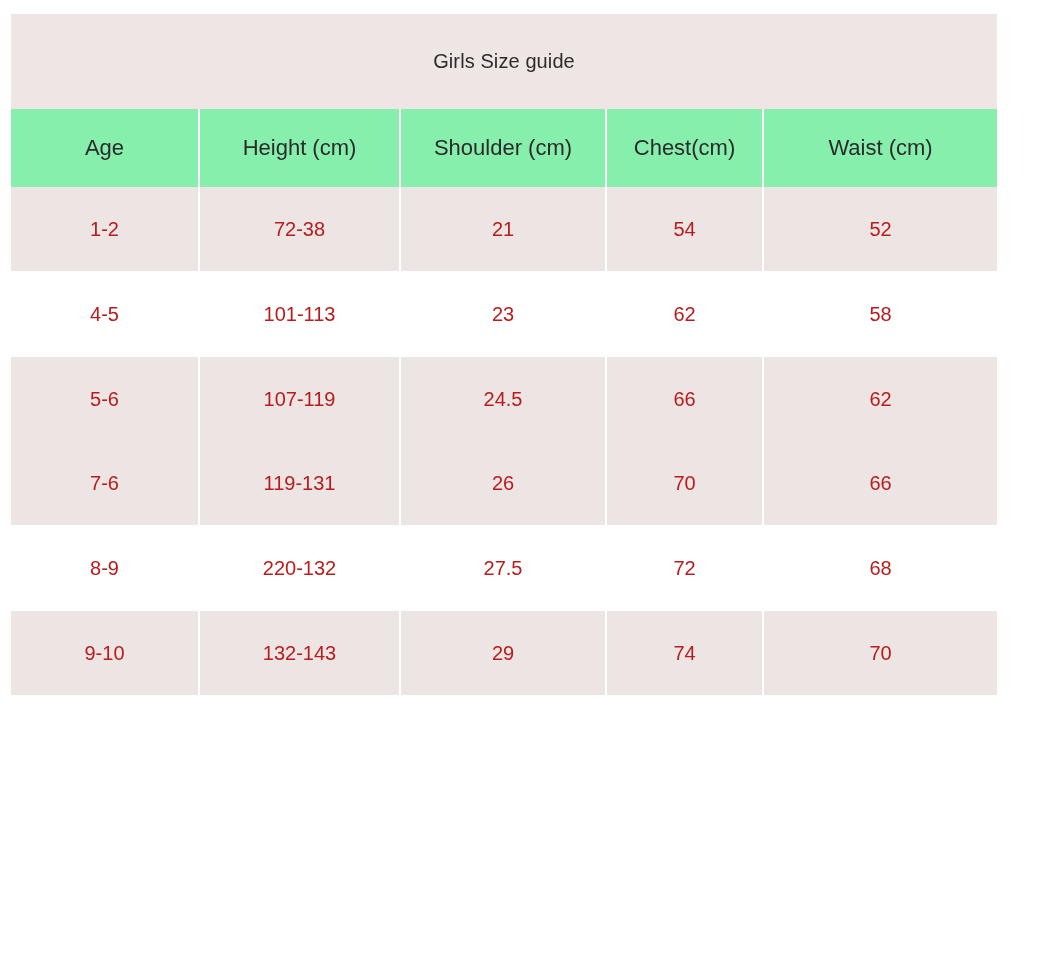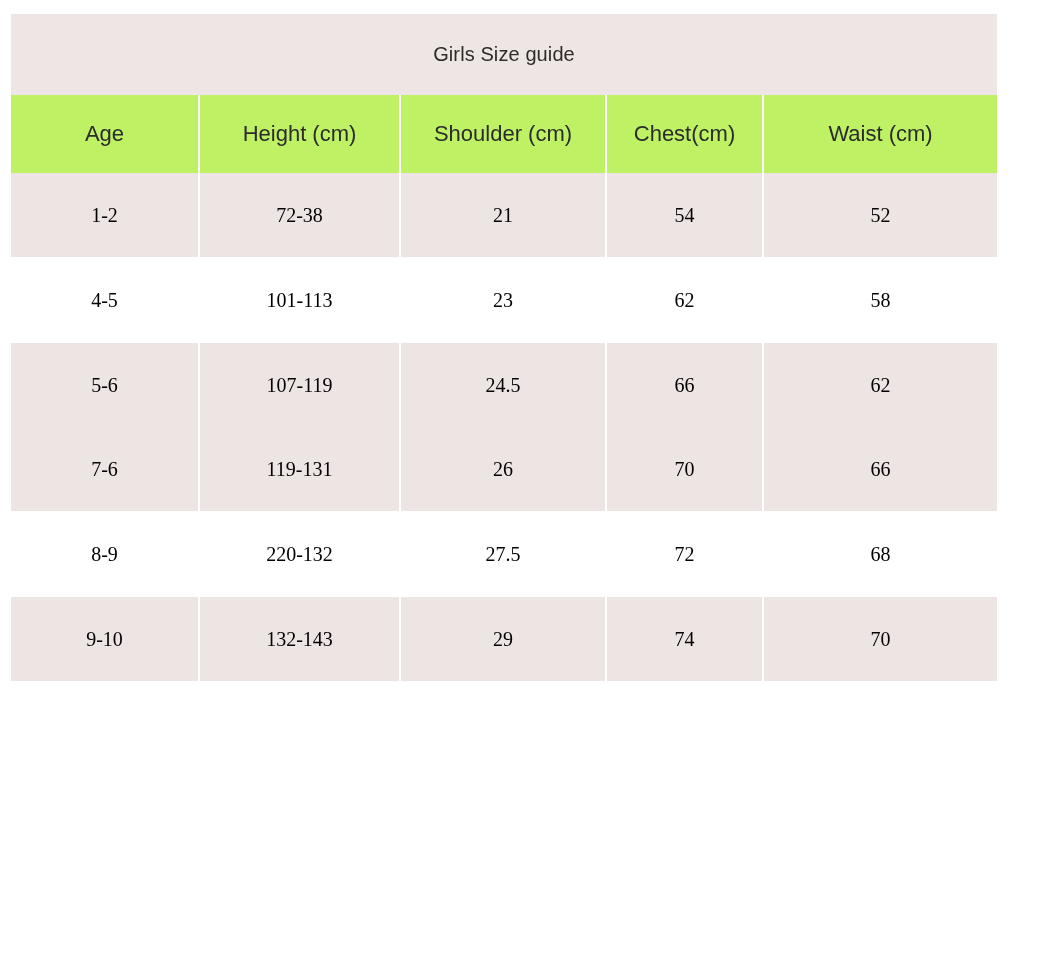--- a/index.html
+++ b/index.html
@@ -30,59 +30,58 @@
 
   table.size-guide col.c-age     { width: 188px; }
   table.size-guide col.c-height  { width: 201px; }
   table.size-guide col.c-shoulder{ width: 206px; }
   table.size-guide col.c-chest   { width: 157px; }
   table.size-guide col.c-waist   { width: 234px; }
 
   
   tr.title-row td {
     background: #eee6e5;
-    height: 81px;
+    height: 95px;
     text-align: center;
     vertical-align: middle;
     font-size: 20px;
     color: #2f2b2a;
     font-weight: 400;
     letter-spacing: 0.1px;
     border: none;
     padding: 0;
   }
 
   
   tr.header-row th {
-    background: #bef264;
+    background: #86efac;
     height: 78px;
     text-align: center;
     vertical-align: middle;
     font-size: 22px;
     font-weight: 400;
     color: #2b2b2b;
     border-left: 2px solid #ffffff;
     border-right: 2px solid #ffffff;
     padding: 0;
   }
   tr.header-row th:first-child { border-left: none; }
   tr.header-row th:last-child  { border-right: none; }
 
   
   tbody.data-body td {
     height: 84px;
     text-align: center;
     vertical-align: middle;
     font-size: 20px;
     font-weight: 400;
-    color: #000000;
+    color: #b91c1c;
     padding: 0;
     border-left: 2px solid #ffffff;
     border-right: 2px solid #ffffff;
-    font-family: Liberation Serif, serif;
   }
   tbody.data-body td:first-child { border-left: none; }
   tbody.data-body td:last-child  { border-right: none; }
 
   tbody.data-body tr.shade td { background: #ede5e4; }
   tbody.data-body tr.plain td { background: #ffffff; }
 
   
   tbody.data-body tr.plain td {
     border-top: 1px solid #ffffff;

